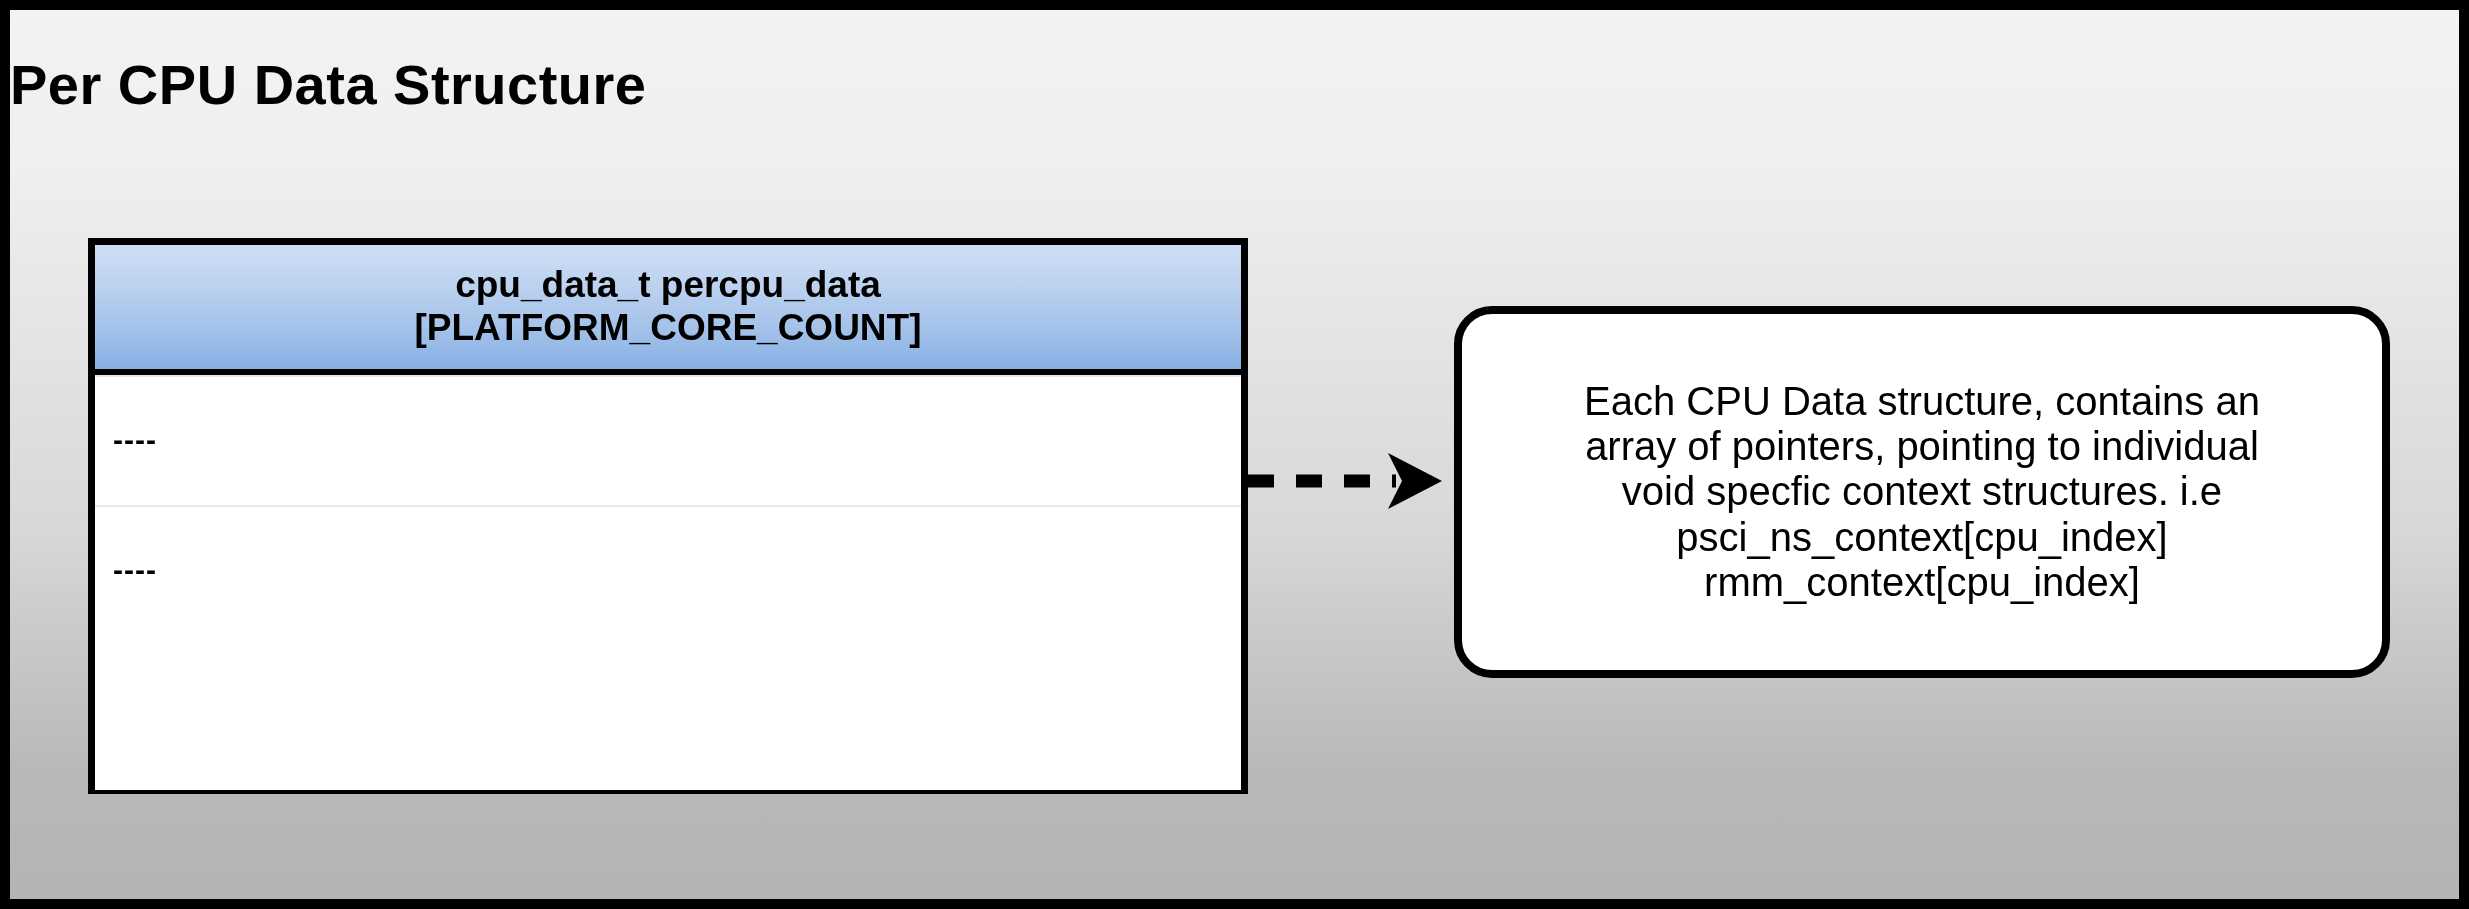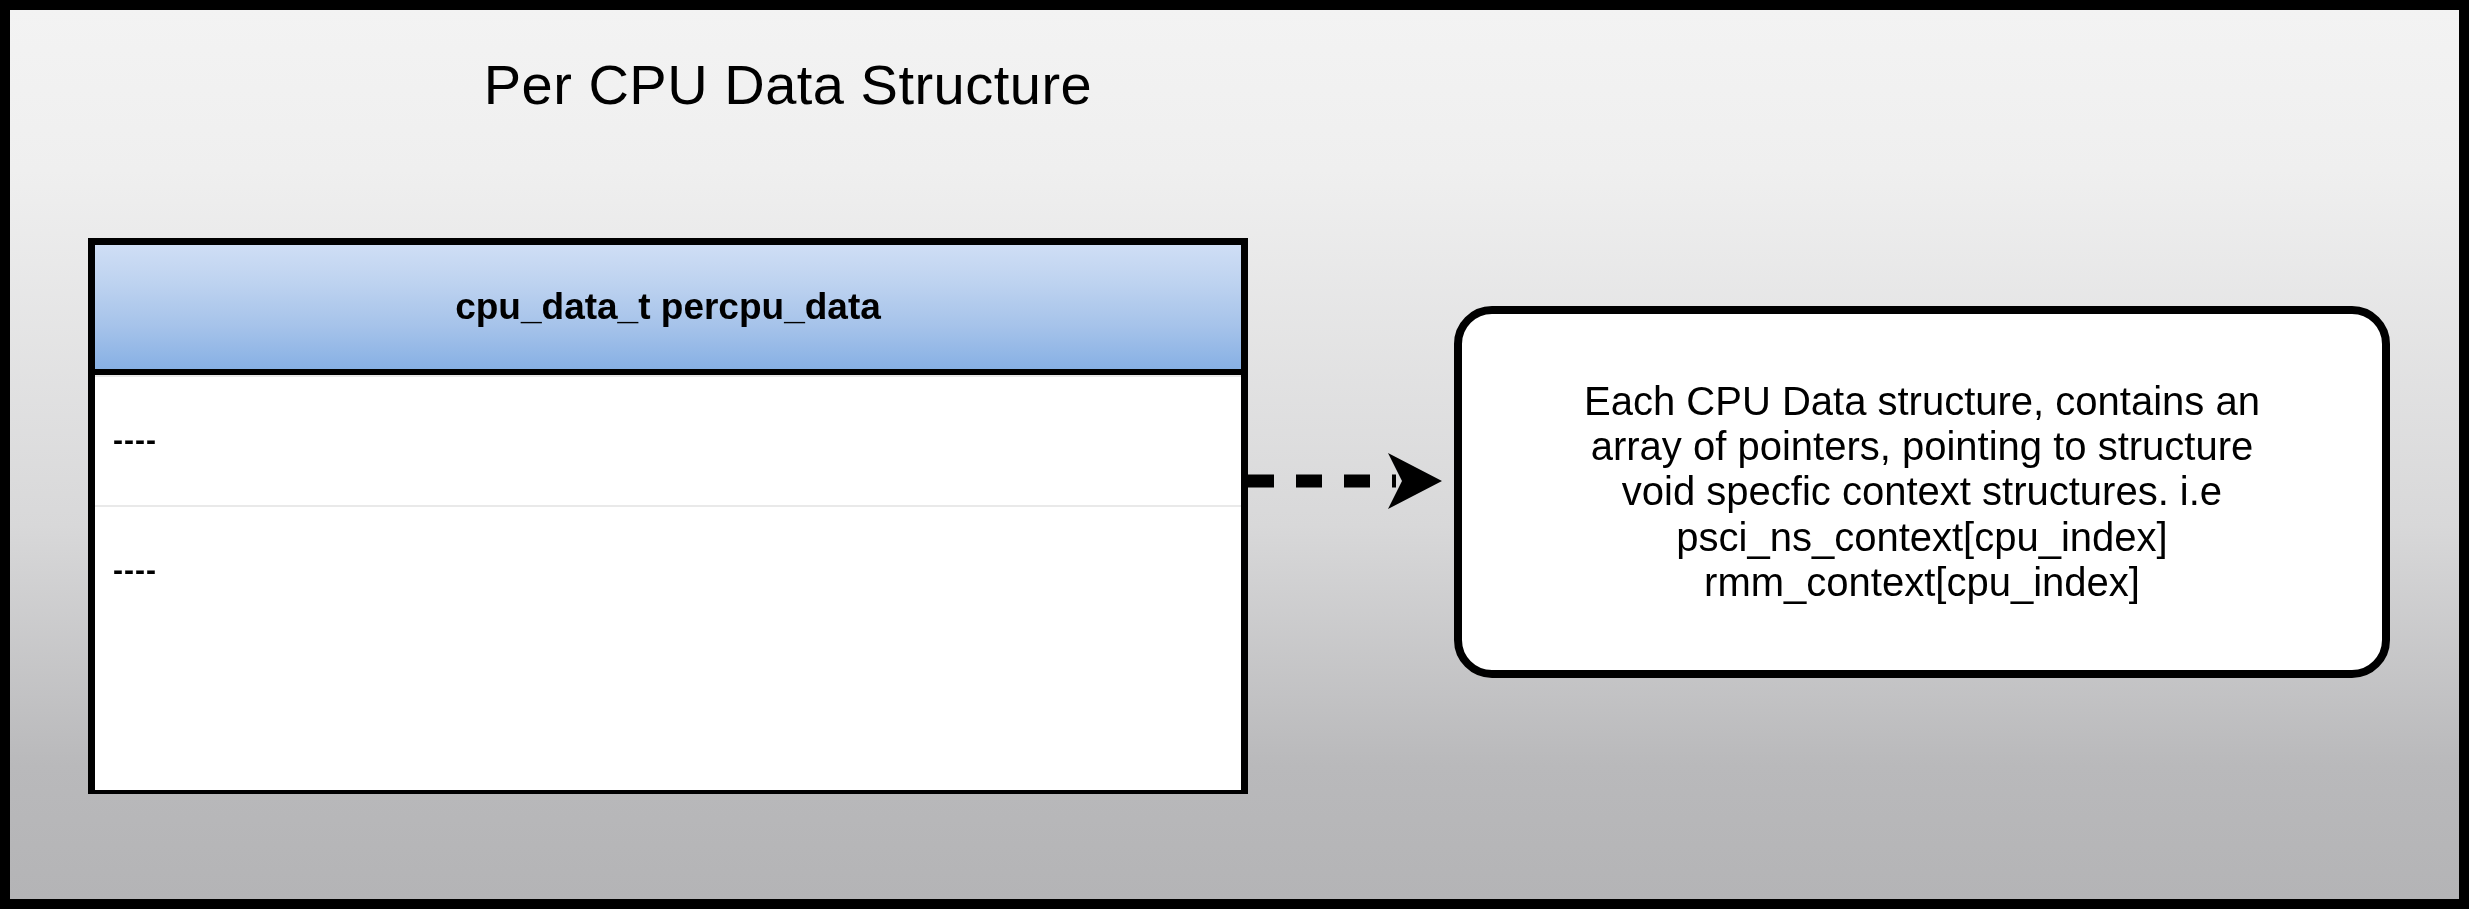--- a/index.html
+++ b/index.html
@@ -17,28 +17,26 @@
     overflow: hidden;
     font-family: "Liberation Sans", sans-serif;
   }
 
   
   #diagram-title {
     position: absolute;
     left: 0;
     top: 42px;
     width: 1540px;
-    text-align: center;
     font-family: "Liberation Sans", sans-serif;
-    font-weight: normal;
+    font-weight: bold;
     font-size: 56px;
     letter-spacing: 0.5px;
     color: #000000;
     white-space: nowrap;
-    padding-left: 8px;
   }
 
   
   #struct-table {
     position: absolute;
     left: 78px;
     top: 228px;
     width: 1160px;
     height: 556px;
     box-sizing: border-box;
@@ -137,39 +135,40 @@
 <body>
 
 <div id="canvas">
 
   <div id="diagram-title">Per CPU Data Structure</div>
 
   <div id="struct-table">
 
     <div id="struct-header">
       <div class="hdr-line">cpu_data_t percpu_data</div>
+      <div class="hdr-line">[PLATFORM_CORE_COUNT]</div>
     </div>
 
 
     <div class="struct-row row-dash">
       <span class="row-text">----</span>
     </div>
 
     <div class="struct-row row-dash">
       <span class="row-text">----</span>
     </div>
 
   </div>
 
   <svg id="pointer-arrow" viewBox="0 0 200 62">
     <line x1="2" y1="31" x2="150" y2="31" stroke="#000000" stroke-width="13" stroke-dasharray="26,22" stroke-linecap="butt"></line>
     <path d="M 142 3 L 196 31 L 142 59 L 156 31 Z" fill="#000000"></path>
   </svg>
 
   <div id="callout-box">
     <div class="callout-line">Each CPU Data structure, contains an</div>
-    <div class="callout-line">array of pointers, pointing to structure</div>
+    <div class="callout-line">array of pointers, pointing to individual</div>
     <div class="callout-line">void specfic context structures. i.e</div>
     <div class="callout-line">psci_ns_context[cpu_index]</div>
     <div class="callout-line">rmm_context[cpu_index]</div>
   </div>
 
 </div>
 
 </body></html>

